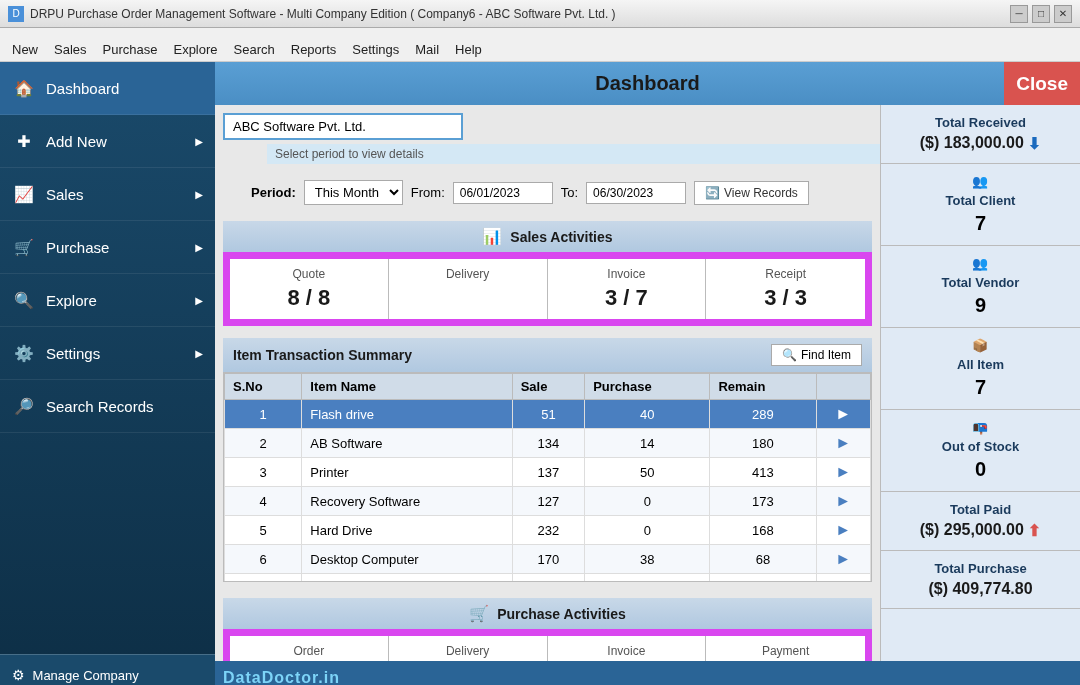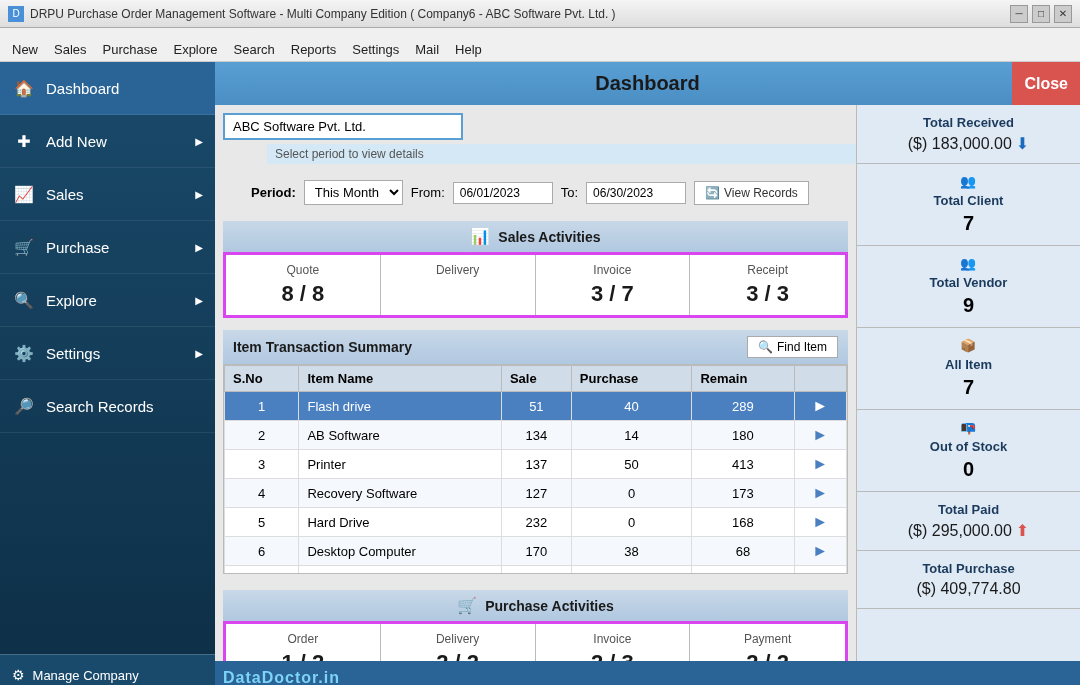--- a/index.html
+++ b/index.html
@@ -93,21 +93,21 @@
       position: relative;
     }
     .close-btn {
       position: absolute;
       right: 0;
       top: 0;
       background: #d9534f;
       color: white;
       padding: 6px 12px;
       cursor: pointer;
-      font-size: 16px;
+      font-size: 19px;
       font-weight: bold;
       height: 100%;
       display: flex;
       align-items: center;
     }
 
     
     .dashboard-body {
       display: flex;
       flex: 1;
@@ -192,21 +192,21 @@
       align-items: center;
       justify-content: center;
       gap: 8px;
     }
     .section-header .icon { font-size: 16px; }
 
     
     .activities-grid {
       display: grid;
       grid-template-columns: repeat(4, 1fr);
-      border: 3px solid #d946ef;
+      border: 7px solid #d946ef;
     }
     .activity-cell {
       text-align: center;
       padding: 8px 4px;
       border-right: 1px solid #bbb;
       background: white;
     }
     .activity-cell:last-child { border-right: none; }
     .activity-label { font-size: 12px; color: #555; margin-bottom: 4px; }
     .activity-value { font-size: 22px; font-weight: bold; color: #1a1a1a; }
@@ -264,44 +264,44 @@
       overflow-y: auto;
       border: 1px solid #bbb;
       position: relative;
     }
 
     
     .purchase-section { margin-top: 4px; }
 
     
     .right-panel {
-      width: 224px;
+      width: 200px;
       background: #e0eaf5;
       display: flex;
       flex-direction: column;
       border-left: 1px solid #bbb;
       flex-shrink: 0;
     }
     .stat-card {
       padding: 10px 8px;
       border-bottom: 1px solid #bbb;
       text-align: center;
     }
     .stat-card .stat-title {
       font-size: 13px;
       font-weight: bold;
       color: #1a3a5c;
       margin-bottom: 4px;
     }
     .stat-card .stat-value {
       font-size: 16px;
-      font-weight: normal;
+      font-weight: bold;
       color: #1a1a1a;
       display: flex;
-      align-items: flex-end;
+      align-items: flex-start;
       justify-content: center;
       gap: 4px;
     }
     .stat-card .stat-icon {
       display: flex;
       align-items: center;
       justify-content: center;
       margin-bottom: 4px;
     }
     .stat-card .stat-num { font-size: 20px; font-weight: bold; }

